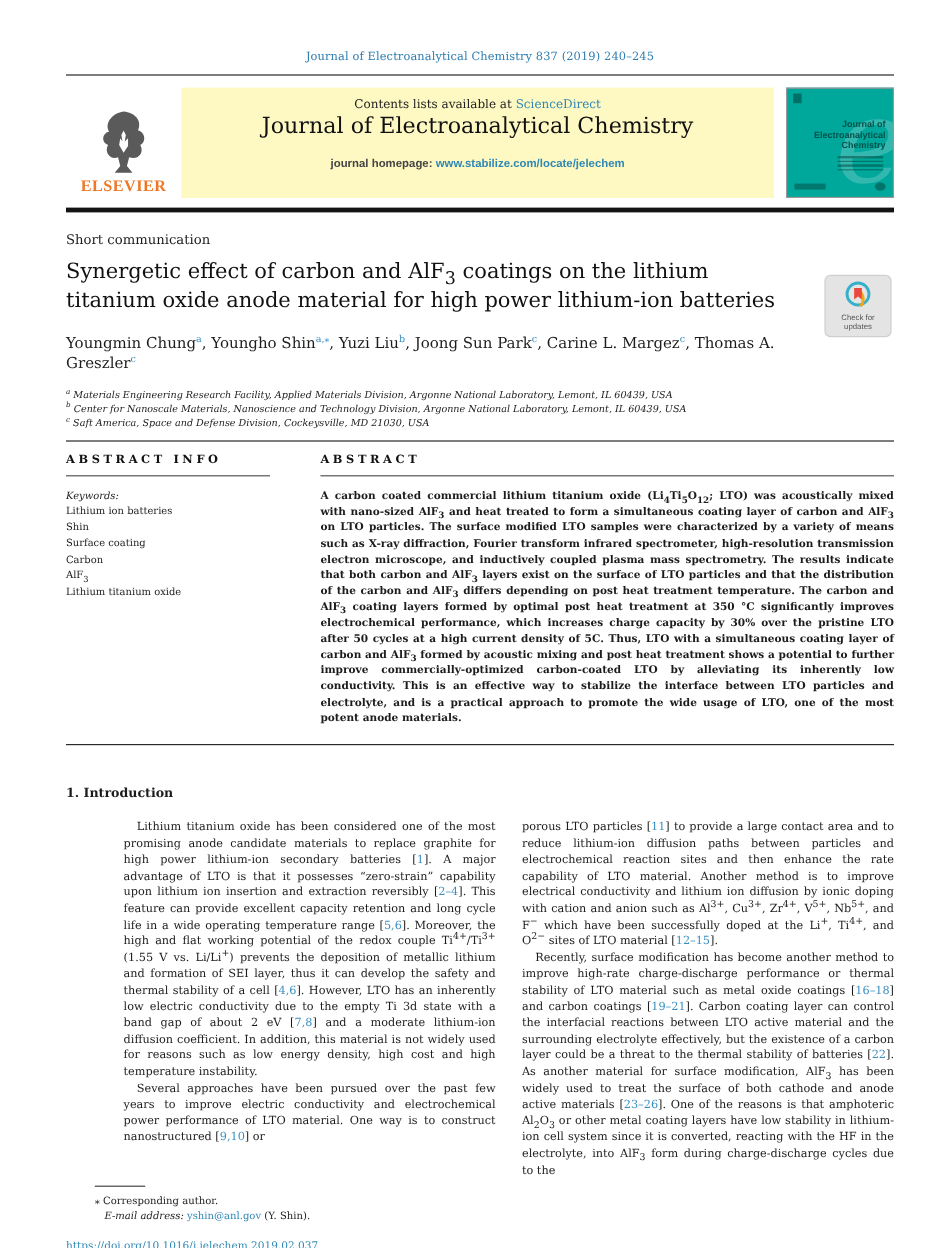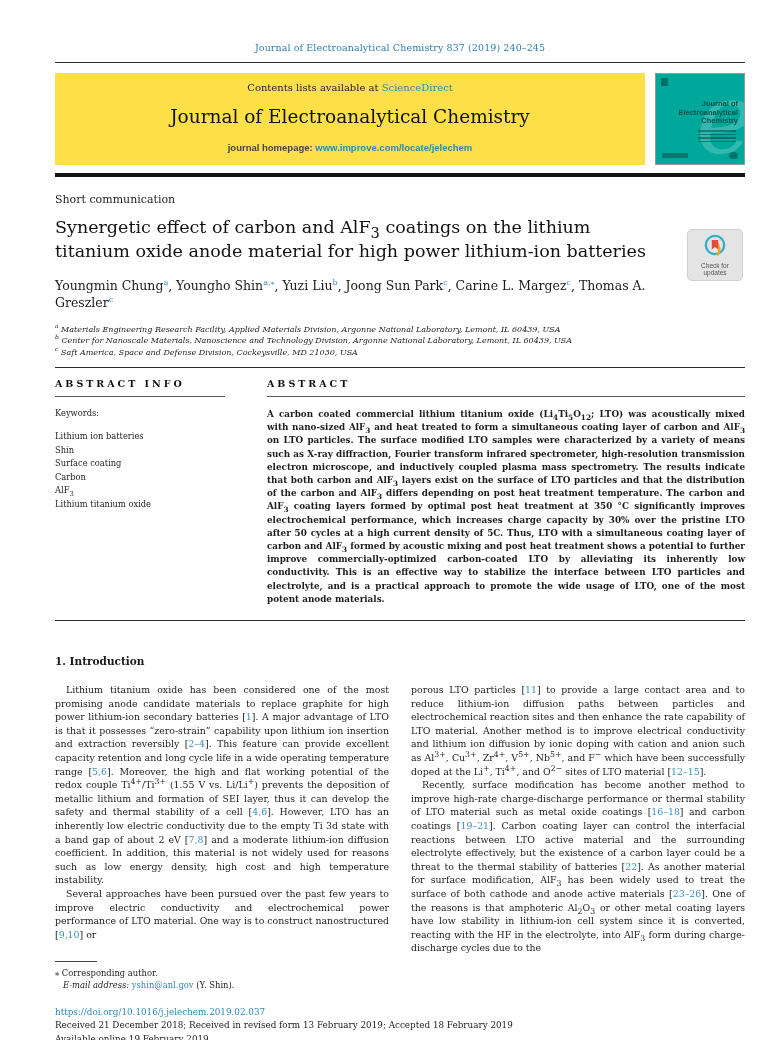--- a/index.html
+++ b/index.html
@@ -12,24 +12,24 @@
   .citation{text-align:center;font-size:9.5px;color:#2e7eb1;letter-spacing:.1px;}
   .rule-thin{border-top:1.2px solid #2a2a2a;margin-top:9px;}
 
   
   .header-row{margin-top:10px;display:flex;align-items:stretch;height:92px;}
   .logo{width:96px;display:flex;flex-direction:column;align-items:center;justify-content:flex-end;
         padding-bottom:2px;box-sizing:border-box;}
   .logo svg{display:block;}
   .logo-text{font-family:"Liberation Serif",serif;font-size:13.5px;color:#ee7624;
              letter-spacing:.4px;margin-top:1px;font-weight:bold;}
-  .header-box{flex:1;background:#fde047;text-align:center;padding-top:9px;box-sizing:border-box;
+  .header-box{flex:1;background:#fef9c3;text-align:center;padding-top:9px;box-sizing:border-box;
               margin-right:10px;}
   .contents-line{font-size:10px;color:#222;}
-  .journal-title{font-size:18.5px;color:#111;margin-top:13px;}
+  .journal-title{font-size:18.5px;color:#111;margin-top:2px;}
   .homepage-line{font-family:"Liberation Sans",sans-serif;font-weight:bold;font-size:9.5px;
                  color:#444;margin-top:15px;}
   .link{color:#2e87b5;text-decoration:none;cursor:pointer;}
   .cover{width:90px;background:#00a79b;border:1px solid #979797;position:relative;overflow:hidden;
          box-sizing:border-box;}
   .cover-e{position:absolute;right:-10px;top:-4px;font-size:98px;line-height:1;
            font-style:italic;color:rgba(255,255,255,.20);}
   .cover-title{position:absolute;top:26px;right:6px;text-align:right;
                font-family:"Liberation Sans",sans-serif;font-weight:bold;font-size:7.5px;
                line-height:8.5px;color:#03514a;}
@@ -57,61 +57,67 @@
   .authors sup{color:#3a8fbf;font-size:8px;}
   .affils{margin-top:13px;font-size:8px;font-style:italic;line-height:11.5px;color:#222;}
   .affils sup{font-size:6px;}
 
   
   .info-grid{display:flex;padding-top:10px;}
   .info-col{width:170px;margin-right:42px;flex:none;}
   .abs-col{flex:1;}
   .sec-head{font-size:9.5px;font-weight:bold;letter-spacing:3px;color:#111;}
   .head-rule{border-top:1px solid #555;margin-top:7px;margin-bottom:11px;}
-  .kw-label{font-size:8.3px;margin-bottom:12px;}
+  .kw-label{font-size:8.3px;font-style:italic;margin-bottom:1px;}
   .kw-item{font-size:8.3px;line-height:13.5px;}
   .abstract-text{font-size:8.8px;line-height:13.2px;text-align:justify;color:#1c1c1c;font-weight:bold;}
 
   
   .intro-head{margin-top:34px;font-size:10.5px;font-weight:bold;}
   .columns{margin-top:16px;display:flex;}
   .col{flex:1;font-size:9.4px;line-height:13.6px;text-align:justify;}
-  .col-left{margin-right:22px;}
+  .col-left{margin-right:22px;margin-left:48px;}
   .para{margin:0;}
   .indent{text-indent:11px;}
   .cite{color:#3a8fbf;}
   sup,sub{line-height:0;}
 
   
-  .footnote{margin-top:6px;}
+  .footnote{margin-top:6px;margin-left:24px;}
   .fn-rule{width:42px;border-top:1px solid #444;margin-bottom:5px;}
   .fn-line{font-size:8.4px;line-height:12.5px;}
   .fn-line .em{font-style:italic;}
   .fn-indent{padding-left:8px;}
   .footer{margin-top:14px;}
   .footer div{font-size:8.8px;line-height:13.5px;}
   .doi{color:#2e87b5;cursor:pointer;}
 </style>
 </head>
 <body>
 
 <div class="page">
 
   <div class="citation">Journal of Electroanalytical Chemistry 837 (2019) 240–245</div>
   <div class="rule-thin"></div>
 
   <div class="header-row">
+    <div class="logo">
+      <svg width="50" height="56" viewBox="0 0 54 60">
+        <path fill="#5a5a5a" d="M27 3 C15 5 10 15 14 21 C7 23 7 31 13 33 C9 40 16 47 22 44 L24 52 L19 58 L35 58 L30 52 L32 44 C40 47 46 40 42 33 C48 30 46 21 40 20 C44 11 37 4 27 3 Z M25 24 L27 20 L29 24 L28 30 L31 27 L31 34 L27 40 L23 33 L24 27 L26 30 Z" fill-rule="evenodd"></path>
+      </svg>
+      <div class="logo-text">ELSEVIER</div>
+    </div>
 
     <div class="header-box">
       <div class="contents-line">
         <span>Contents lists available at </span><span class="link">ScienceDirect</span>
       </div>
       <div class="journal-title">Journal of Electroanalytical Chemistry</div>
       <div class="homepage-line">
-        <span>journal homepage: </span><span class="link">www.improve.com/locate/jelechem</span>
+        <span>journal homepage: </span><span class="link">www.stabilize.com/locate/jelechem</span>
       </div>
     </div>
 
     <div class="cover">
       <div class="cover-e">e</div>
       <div class="cover-mark-tl"></div>
       <div class="cover-title">
         <div>Journal of</div>
         <div>Electroanalytical</div>
         <div>Chemistry</div>

